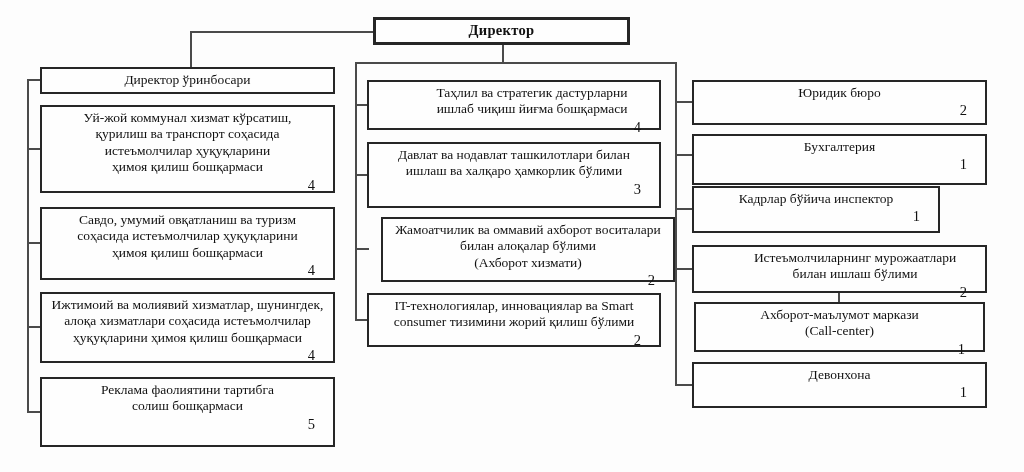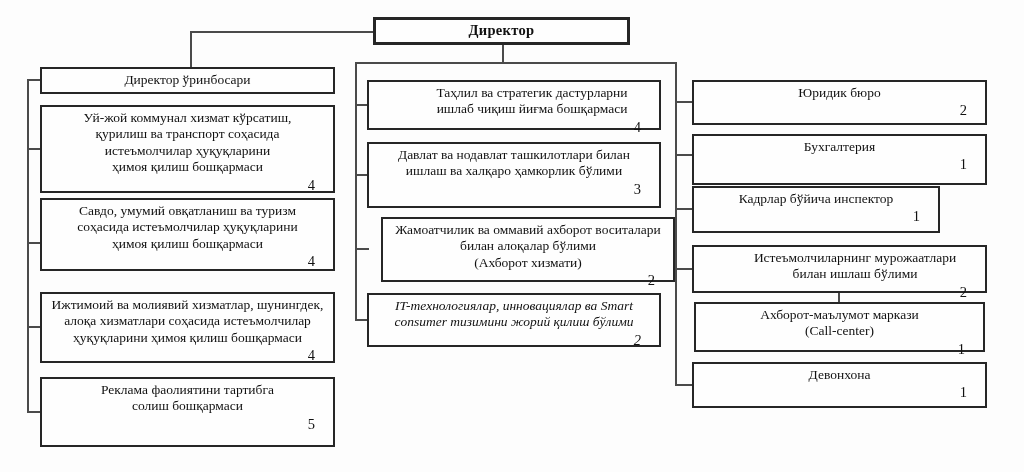--- a/index.html
+++ b/index.html
@@ -68,21 +68,21 @@
   <div class="node root center" style="left:373px; top:17px; width:257px; height:28px;">
     <div class="label">Директор</div>
   </div>
   <div class="node" style="left:40px; top:105px; width:295px; height:88px;">
     <div class="label">Уй-жой коммунал хизмат кўрсатиш,
 қурилиш ва транспорт соҳасида
 истеъмолчилар ҳуқуқларини
 ҳимоя қилиш бошқармаси</div>
     <div class="count">4</div>
   </div>
-  <div class="node" style="left:40px; top:198px; width:295px; height:73px;">
+  <div class="node" style="left:40px; top:207px; width:295px; height:73px;">
     <div class="label">Савдо, умумий овқатланиш ва туризм
 соҳасида истеъмолчилар ҳуқуқларини
 ҳимоя қилиш бошқармаси</div>
     <div class="count">4</div>
   </div>
   <div class="node" style="left:40px; top:292px; width:295px; height:71px;">
     <div class="label">Ижтимоий ва молиявий хизматлар, шунингдек,
 алоқа хизматлари соҳасида истеъмолчилар
 ҳуқуқларини ҳимоя қилиш бошқармаси</div>
     <div class="count">4</div>
@@ -102,21 +102,21 @@
     <div class="label">Давлат ва нодавлат ташкилотлари билан
 ишлаш ва халқаро ҳамкорлик бўлими</div>
     <div class="count">3</div>
   </div>
   <div class="node" style="left:367px; top:217px; width:294px; height:65px;margin-left:14px;">
     <div class="label">Жамоатчилик ва оммавий ахборот воситалари
 билан алоқалар бўлими
 (Ахборот хизмати)</div>
     <div class="count">2</div>
   </div>
-  <div class="node" style="left:367px; top:293px; width:294px; height:54px;font-style:italic;">
+  <div class="node" style="left:367px; top:293px; width:294px; height:54px;">
     <div class="label">IT-технологиялар, инновациялар ва Smart
 consumer тизимини жорий қилиш бўлими</div>
     <div class="count">2</div>
   </div>
 
   <div class="node" style="left:692px; top:80px; width:295px; height:45px;">
     <div class="label">Юридик бюро</div>
     <div class="count">2</div>
   </div>
   <div class="node" style="left:692px; top:134px; width:295px; height:51px;">

